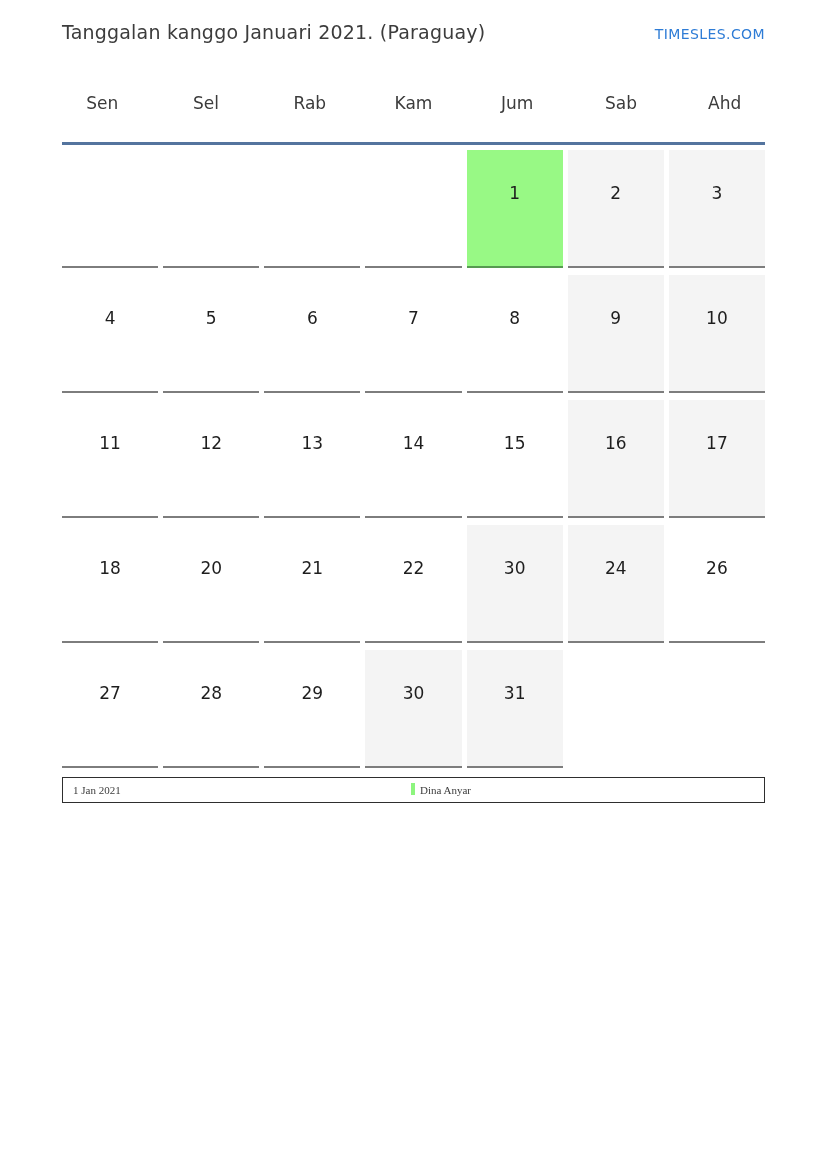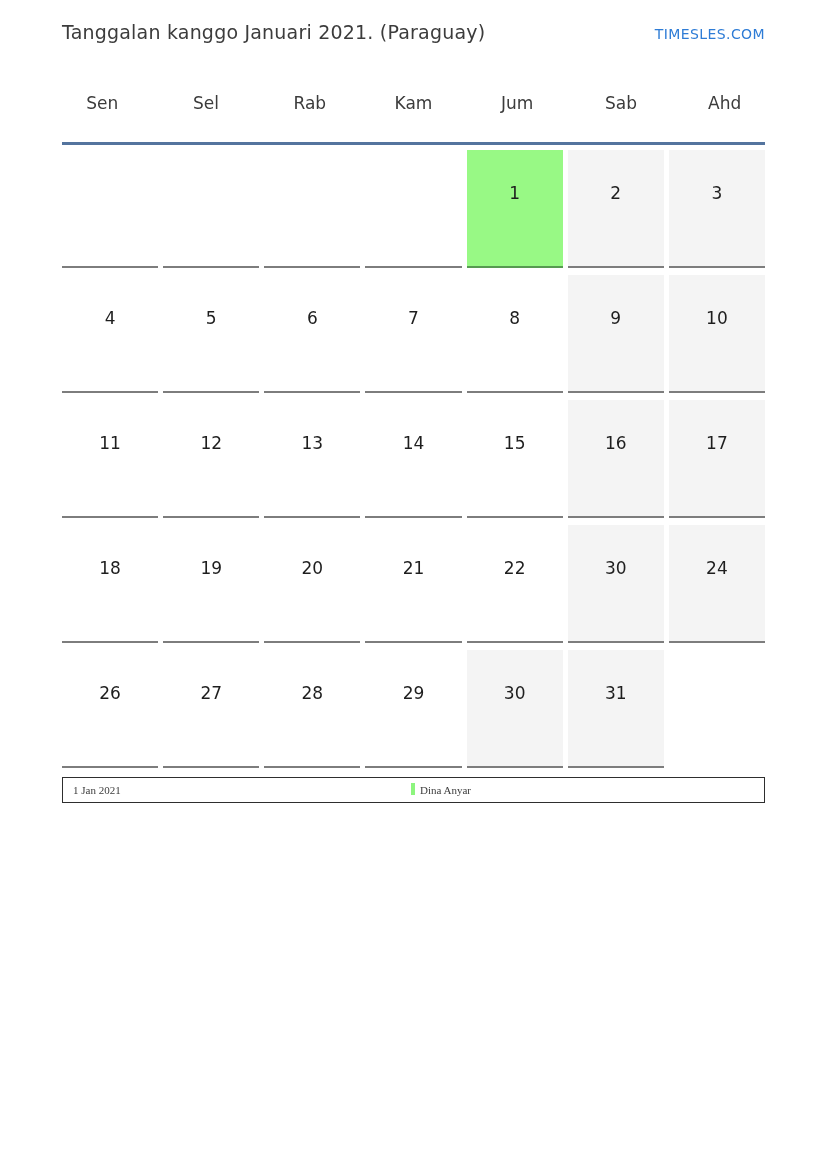--- a/index.html
+++ b/index.html
@@ -159,21 +159,20 @@
 
       <div class="cell"><span class="num">11</span></div>
       <div class="cell"><span class="num">12</span></div>
       <div class="cell"><span class="num">13</span></div>
       <div class="cell"><span class="num">14</span></div>
       <div class="cell"><span class="num">15</span></div>
       <div class="cell wknd"><span class="num">16</span></div>
       <div class="cell wknd"><span class="num">17</span></div>
 
       <div class="cell"><span class="num">18</span></div>
-      <div class="cell"><span class="num">19</span></div>
       <div class="cell"><span class="num">20</span></div>
       <div class="cell"><span class="num">21</span></div>
       <div class="cell"><span class="num">22</span></div>
       <div class="cell wknd"><span class="num">30</span></div>
       <div class="cell wknd"><span class="num">24</span></div>
 
       <div class="cell"><span class="num">26</span></div>
       <div class="cell"><span class="num">27</span></div>
       <div class="cell"><span class="num">28</span></div>
       <div class="cell"><span class="num">29</span></div>

